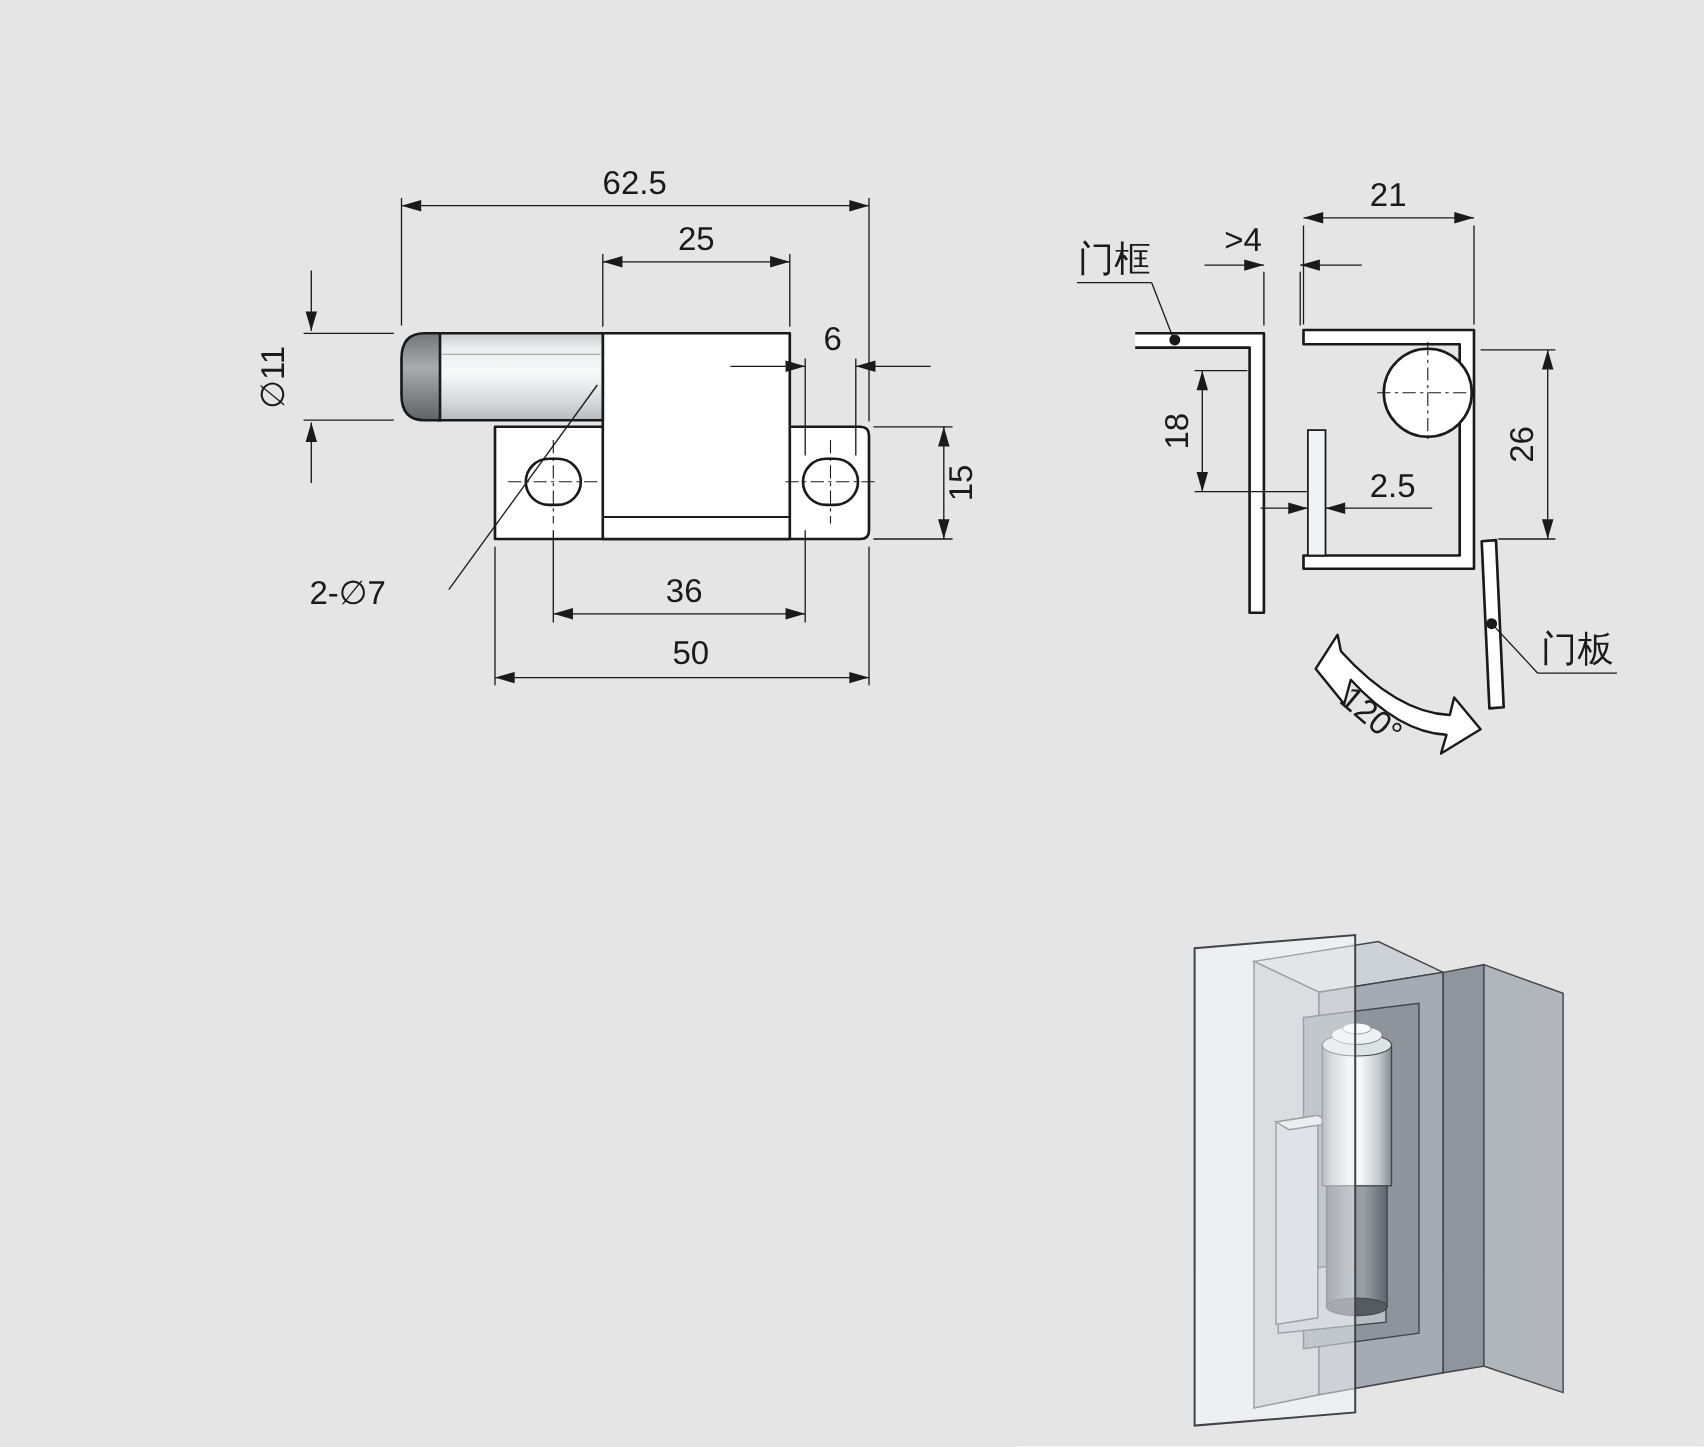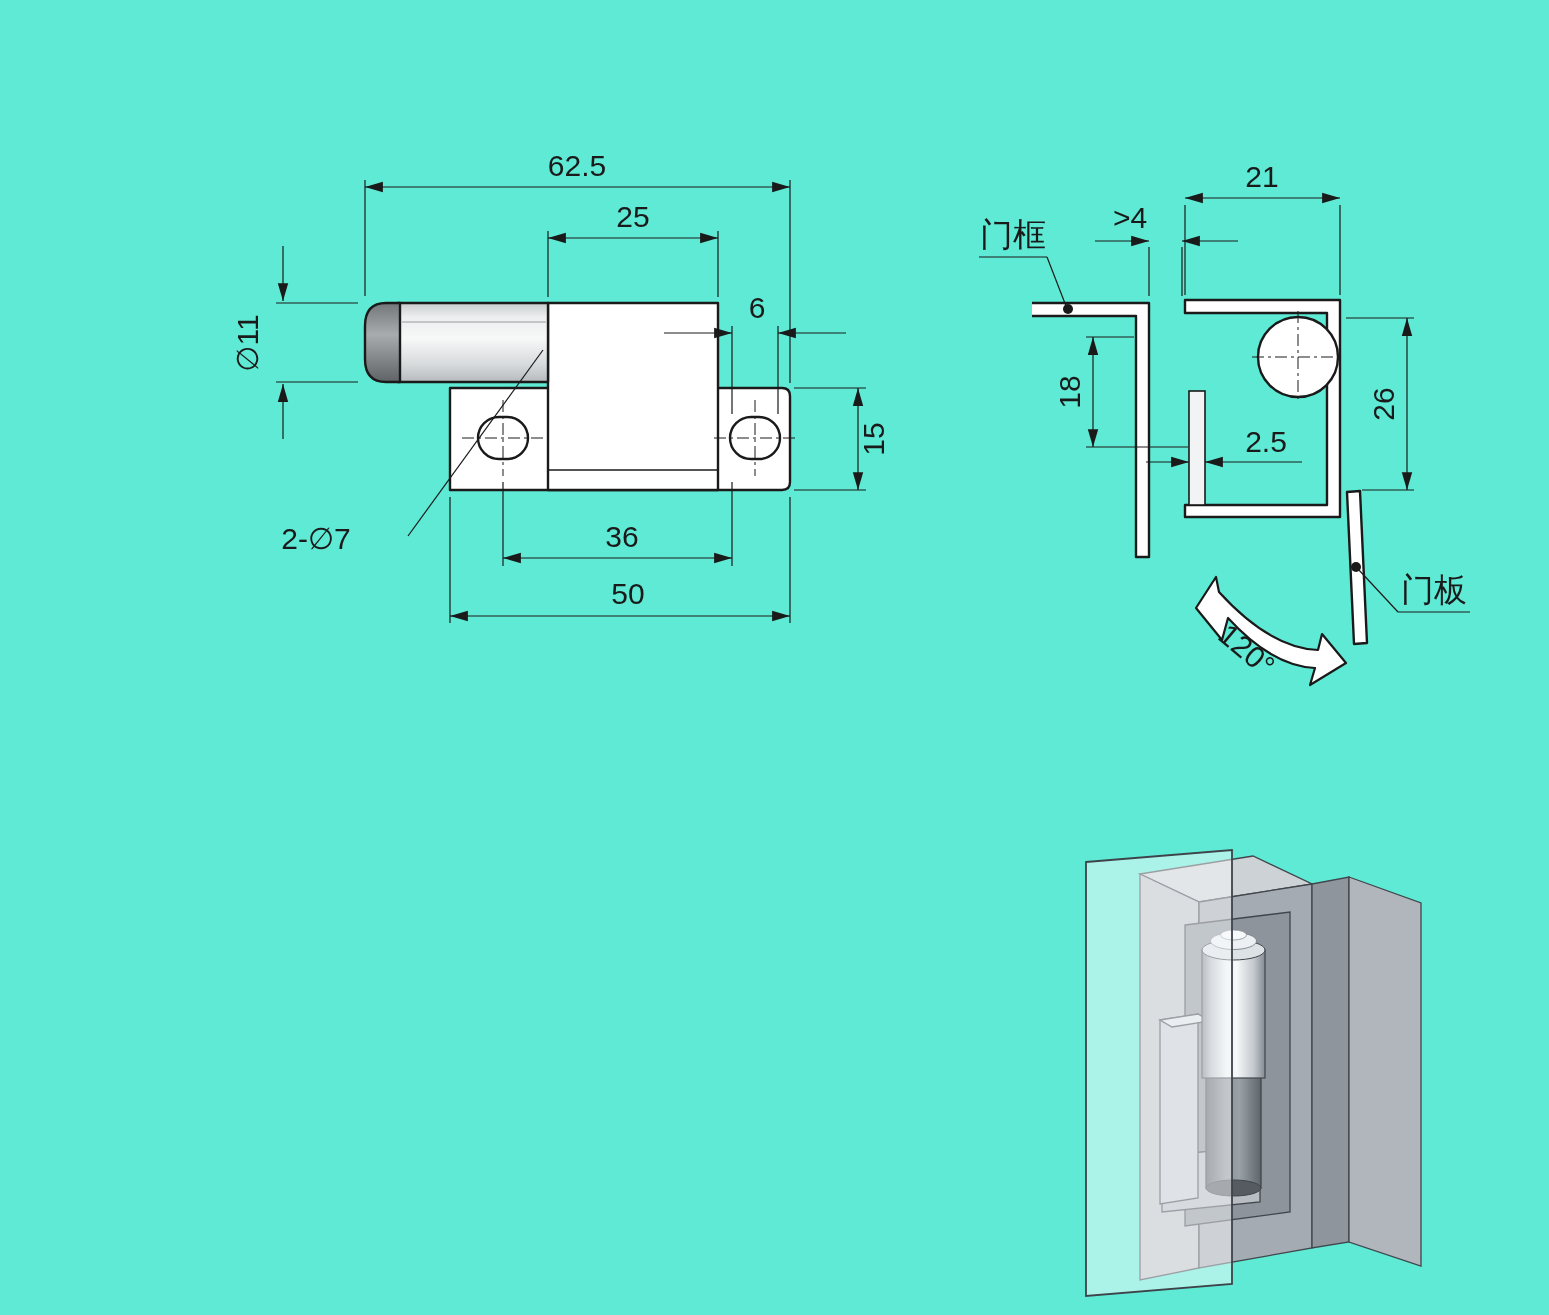--- a/index.html
+++ b/index.html
@@ -1,16 +1,16 @@
 <!DOCTYPE html>
 <html><head>
 <meta charset="utf-8">
 <style>
   html,body{margin:0;padding:0;background:#ffffff;}
-  #canvas{position:relative;width:1549px;height:1315px;background:#5eead4;overflow:hidden;
+  #canvas{position:relative;width:1549px;height:1315px;background:#e5e5e5;overflow:hidden;
           font-family:"Liberation Sans", sans-serif;}
   svg{position:absolute;left:0;top:0;}
   .thick{stroke:#1a1a1a;stroke-width:2.4;stroke-linejoin:round;}
   .med{stroke:#1a1a1a;stroke-width:1.6;}
   .lite{stroke:#9a9a9a;stroke-width:1;}
   .thin{stroke:#1a1a1a;stroke-width:1.2;fill:none;}
   .center{stroke:#1a1a1a;stroke-width:1;stroke-dasharray:12 4 3 4;fill:none;}
   .dimtext{font:30px "Liberation Sans", sans-serif;fill:#1a1a1a;text-anchor:middle;}
   .cjk{font:33px "Liberation Sans", sans-serif;fill:#1a1a1a;text-anchor:middle;}
   .iso{stroke:#41464c;stroke-width:1.3;}

